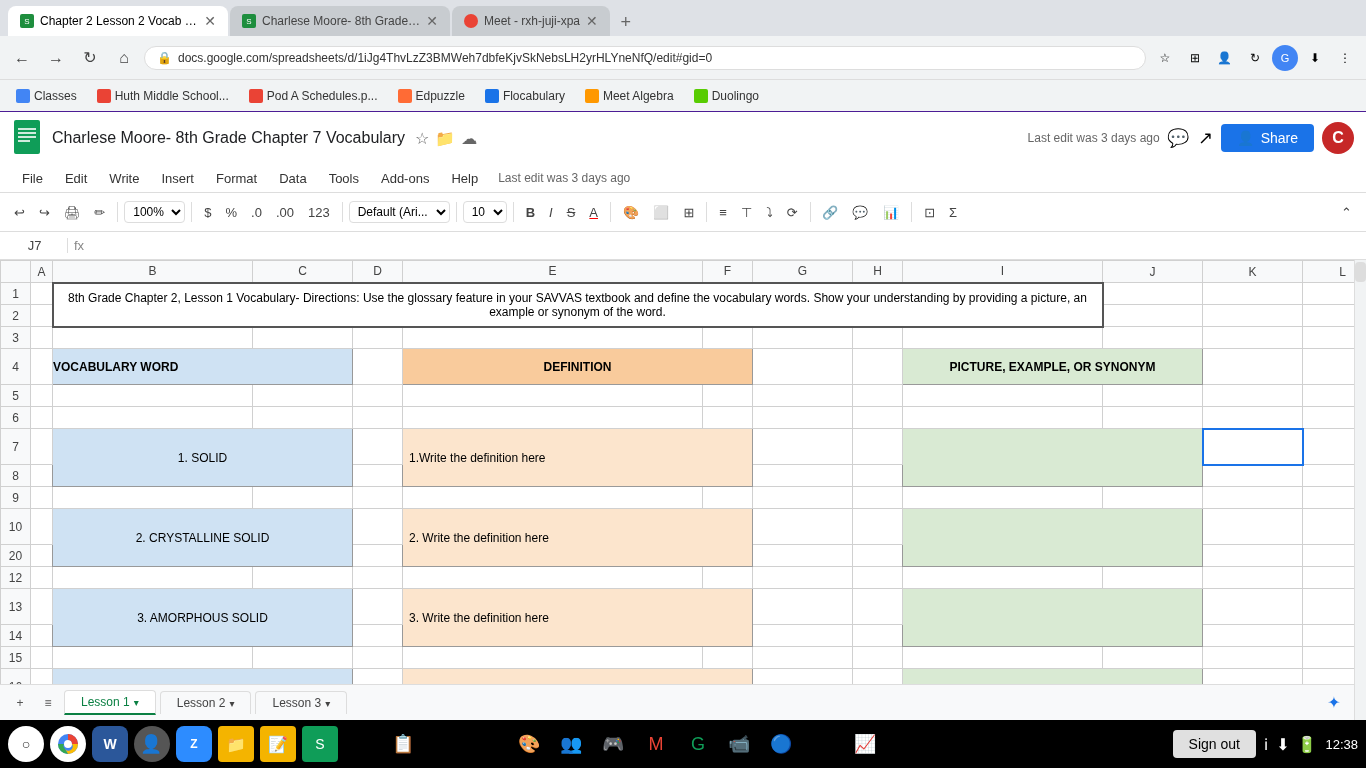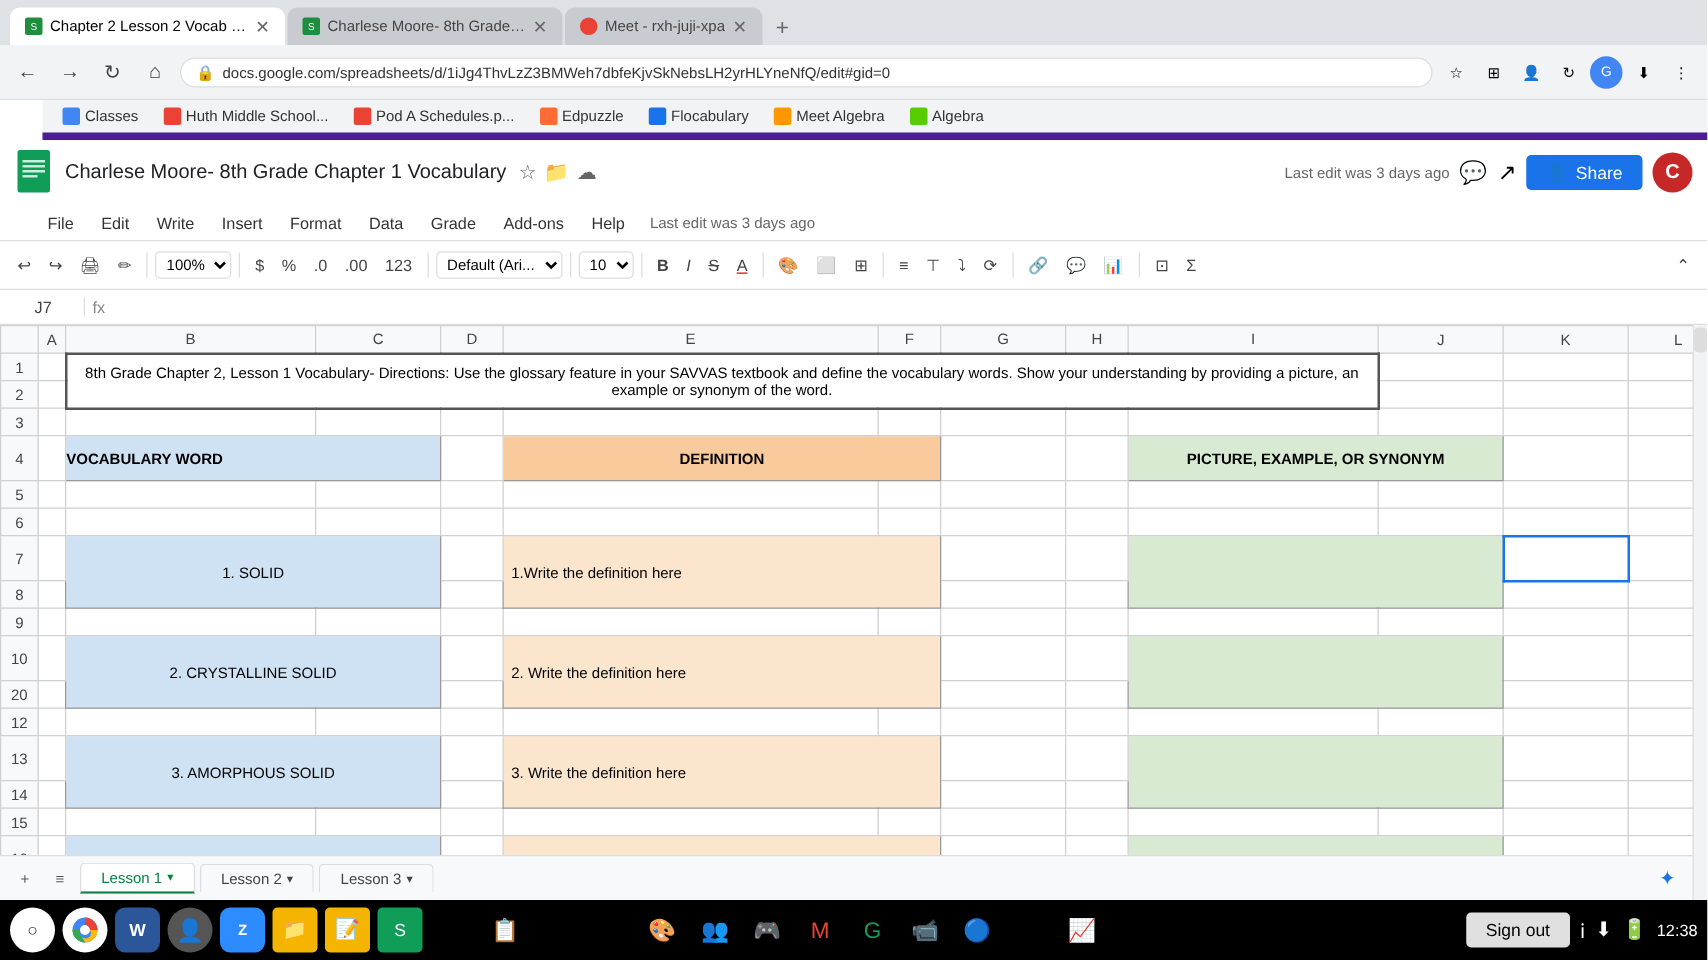--- a/index.html
+++ b/index.html
@@ -66,22 +66,21 @@
     .address-icon { width: 26px; height: 26px; display: flex; align-items: center; justify-content: center; cursor: pointer; }
 
     
     .bookmarks-bar {
       background: #f1f3f4;
       display: flex;
       align-items: center;
       padding: 2px 8px;
       gap: 4px;
       height: 32px;
-      border-bottom: 6px solid #4c1d95;
-      margin-left: 34px;
+      border-bottom: 1px solid #4c1d95;
     }
     .bookmark-item {
       display: flex;
       align-items: center;
       gap: 4px;
       padding: 2px 8px;
       border-radius: 4px;
       cursor: pointer;
       font-size: 12px;
       color: #333;
@@ -125,21 +124,20 @@
 
     
     .menu-bar {
       display: flex;
       align-items: center;
       padding: 0 12px;
       gap: 2px;
       height: 28px;
       font-size: 13px;
       color: #333;
-      margin-left: 16px;
     }
     .menu-item { padding: 4px 10px; cursor: pointer; border-radius: 4px; }
     .last-edit { color: #666; font-size: 12px; margin-left: 8px; }
 
     
     .toolbar {
       display: flex;
       align-items: center;
       padding: 2px 8px;
       gap: 2px;
@@ -351,37 +349,37 @@
     <div class="bookmark-item">
       <span style="width:14px;height:14px;background:#1a73e8;border-radius:2px;display:inline-block;"></span>
       <span>Flocabulary</span>
     </div>
     <div class="bookmark-item">
       <span style="width:14px;height:14px;background:#ff9800;border-radius:2px;display:inline-block;"></span>
       <span>Meet Algebra</span>
     </div>
     <div class="bookmark-item">
       <span style="width:14px;height:14px;background:#58cc02;border-radius:2px;display:inline-block;"></span>
-      <span>Algebra</span>
+      <span>Duolingo</span>
     </div>
   </div>
 
   <div class="app-area">
 
     <div class="sheets-header">
       <div style="width:30px;height:36px;">
         <svg width="30" height="36" viewBox="0 0 30 36">
           <rect x="2" y="0" width="26" height="34" rx="2" fill="#0f9d58"></rect>
           <rect x="6" y="8" width="18" height="2" fill="white" opacity="0.8"></rect>
           <rect x="6" y="12" width="18" height="2" fill="white" opacity="0.8"></rect>
           <rect x="6" y="16" width="18" height="2" fill="white" opacity="0.8"></rect>
           <rect x="6" y="20" width="12" height="2" fill="white" opacity="0.8"></rect>
         </svg>
       </div>
-      <span class="doc-title">Charlese Moore- 8th Grade Chapter 1 Vocabulary</span>
+      <span class="doc-title">Charlese Moore- 8th Grade Chapter 7 Vocabulary</span>
       <div class="header-icons">
         <span style="font-size:16px; cursor:pointer;">☆</span>
         <span style="font-size:16px; cursor:pointer;">📁</span>
         <span style="font-size:16px; cursor:pointer;">☁</span>
       </div>
       <div class="header-right">
         <span style="font-size:12px;color:#666;">Last edit was 3 days ago</span>
         <span style="font-size:18px;cursor:pointer;">💬</span>
         <span style="font-size:18px;cursor:pointer;">↗</span>
         <button class="share-btn">
@@ -392,21 +390,21 @@
       </div>
     </div>
 
     <div class="menu-bar">
       <div class="menu-item">File</div>
       <div class="menu-item">Edit</div>
       <div class="menu-item">Write</div>
       <div class="menu-item">Insert</div>
       <div class="menu-item">Format</div>
       <div class="menu-item">Data</div>
-      <div class="menu-item">Grade</div>
+      <div class="menu-item">Tools</div>
       <div class="menu-item">Add-ons</div>
       <div class="menu-item">Help</div>
       <span class="last-edit">Last edit was 3 days ago</span>
     </div>
 
     <div class="toolbar">
       <button class="toolbar-btn">↩</button>
       <button class="toolbar-btn">↪</button>
       <button class="toolbar-btn">🖨</button>
       <button class="toolbar-btn">✏</button>

